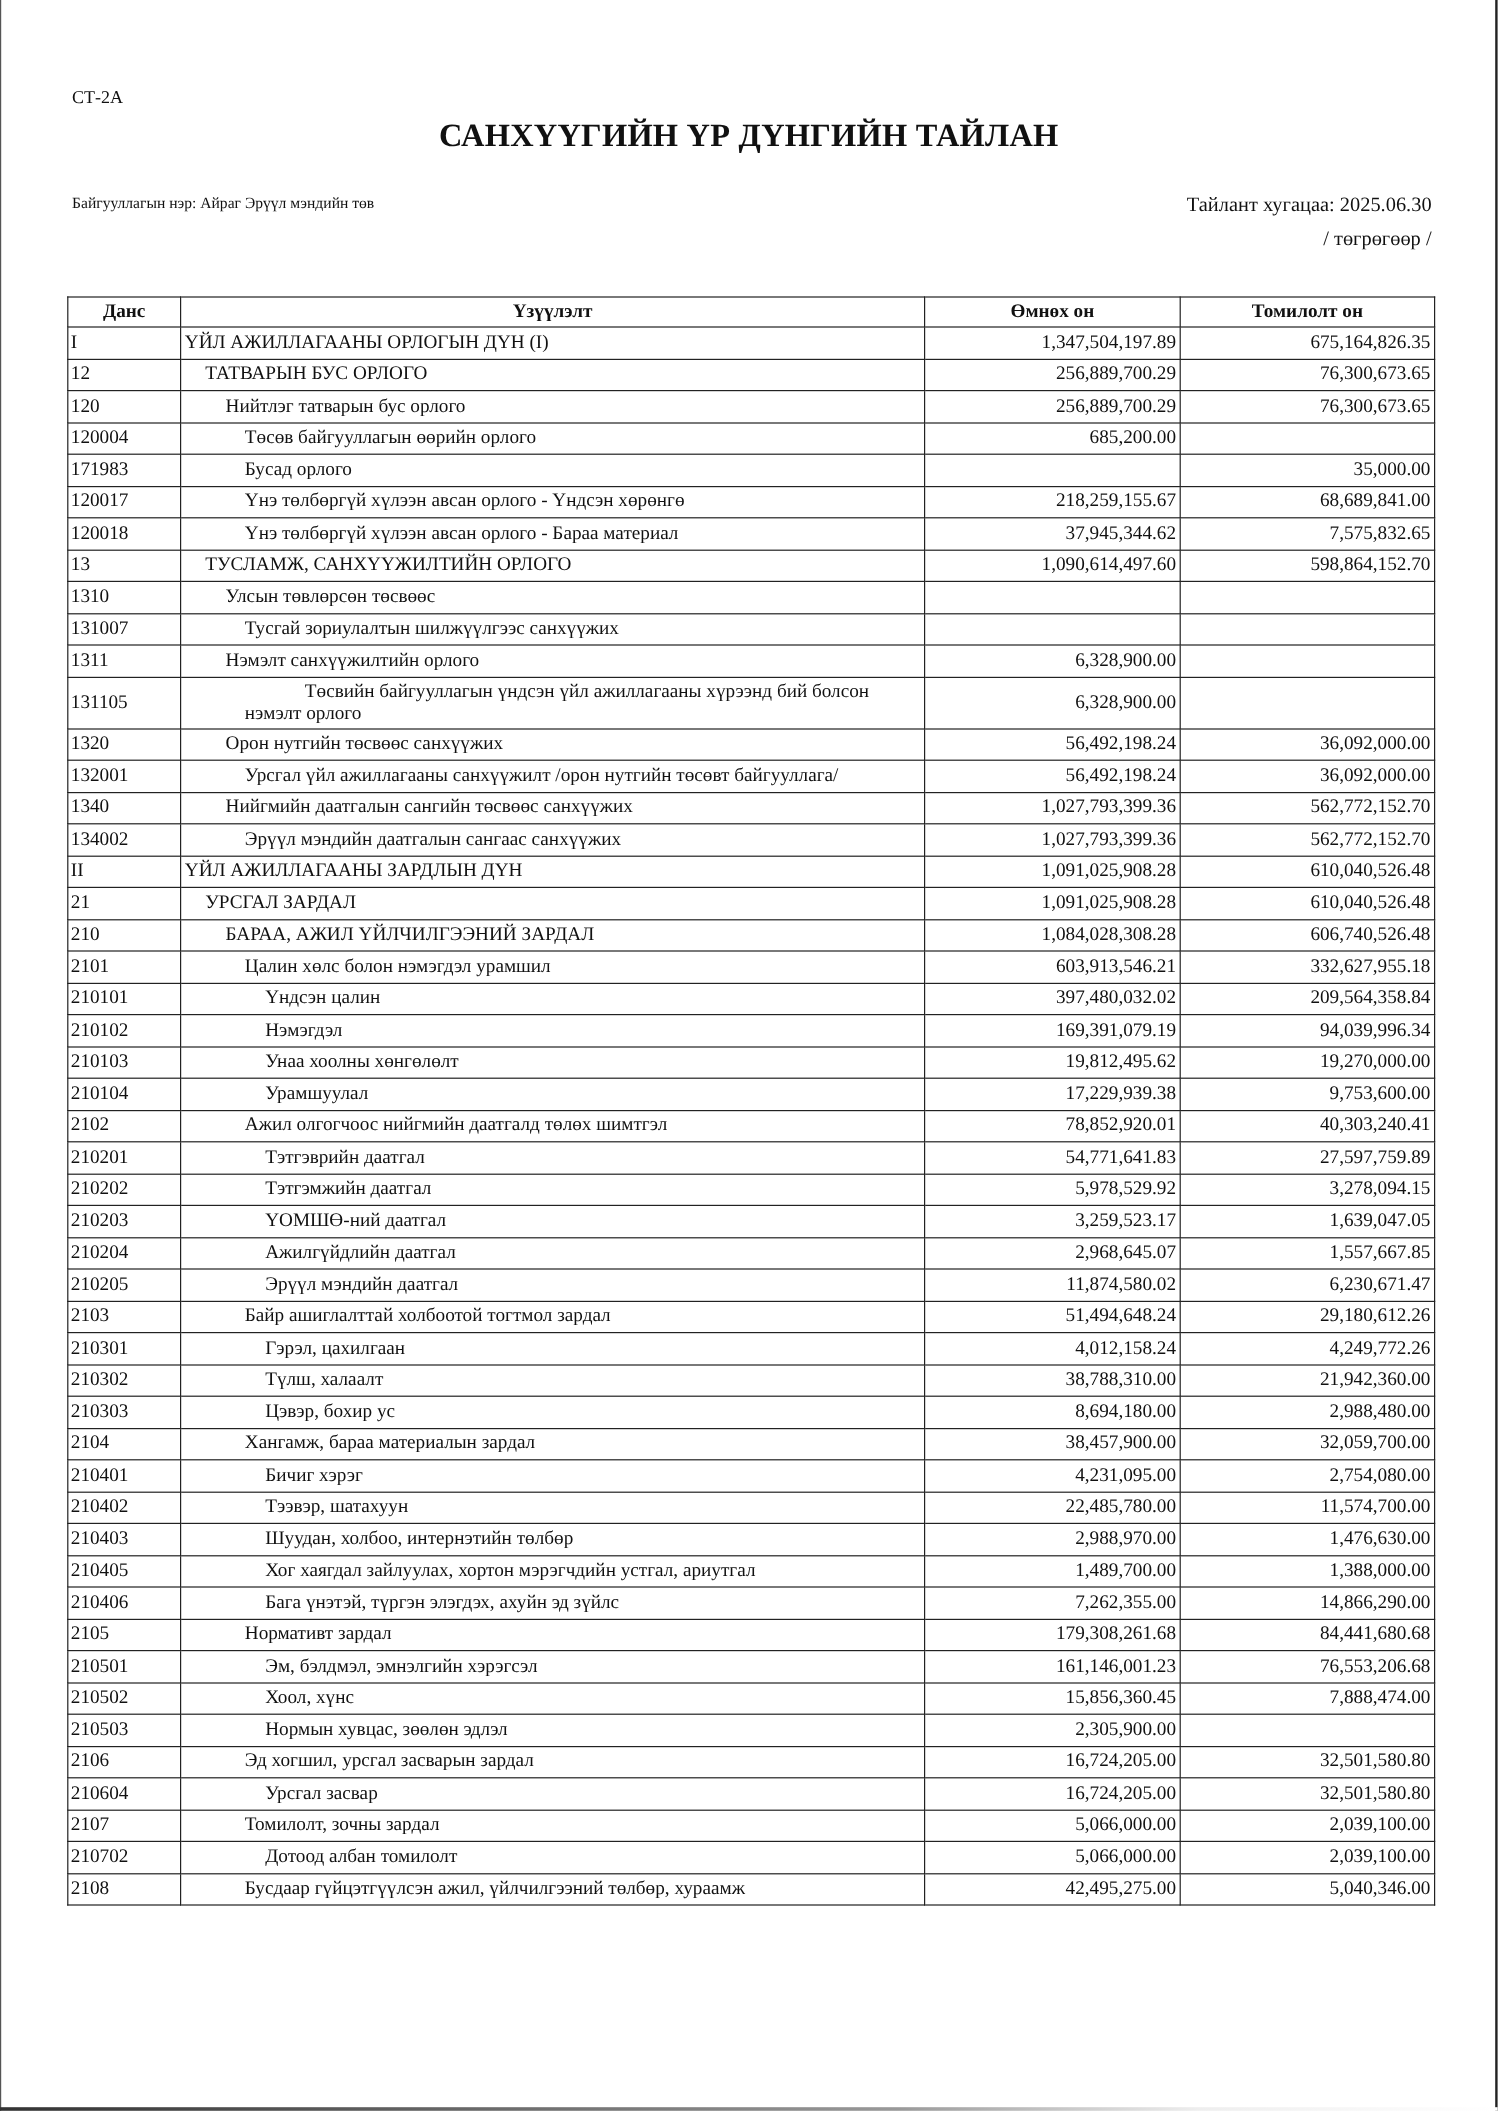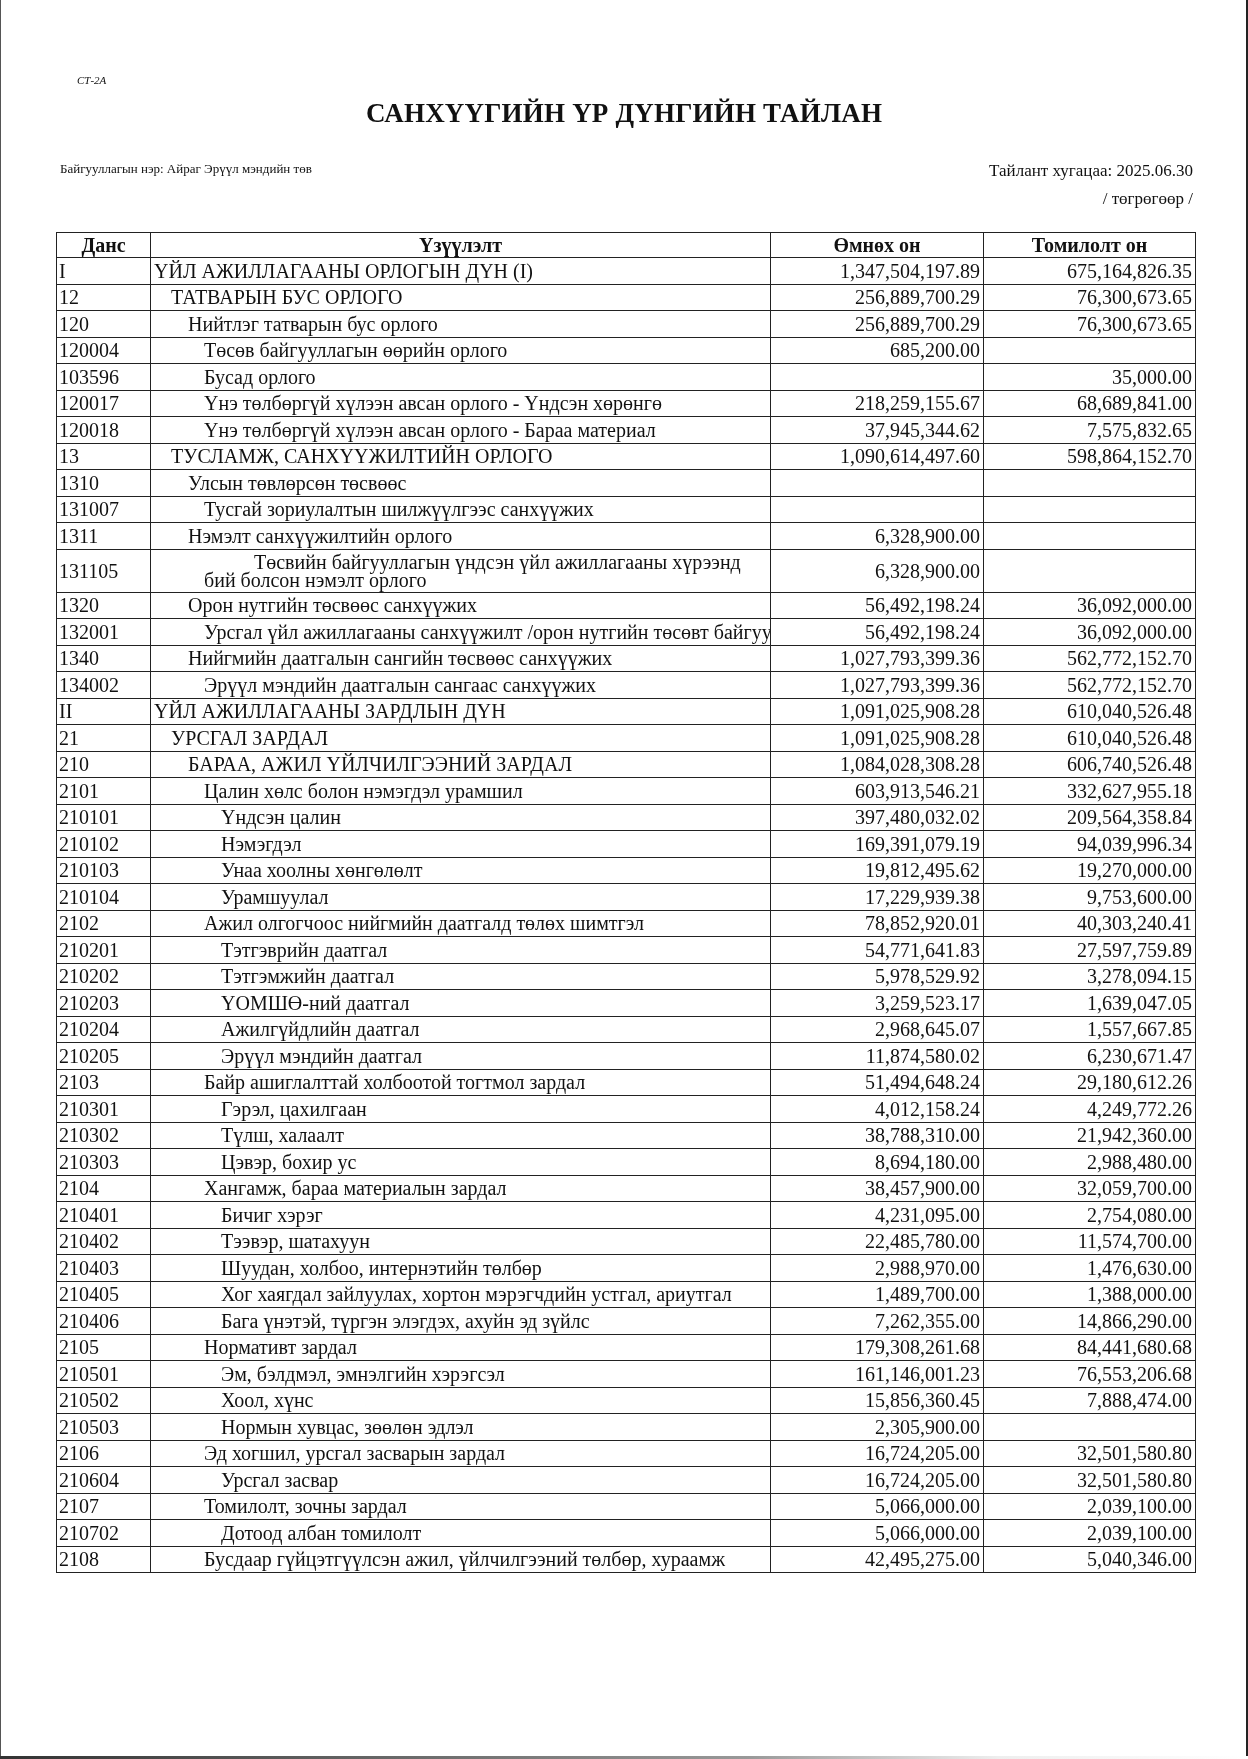--- a/index.html
+++ b/index.html
@@ -16,24 +16,23 @@
       overflow: hidden;
     }
     .page {
       position: absolute;
       left: 0; top: 0;
       width: 1248px;
       height: 1759px;
     }
     .form-code {
       position: absolute;
-      left: 77px;
+      left: 60px;
       top: 74px;
-      font-size: 11px;
-      font-style: italic;
+      font-size: 15px;
     }
     .title {
       position: absolute;
       left: 0;
       width: 1248px;
       top: 98px;
       text-align: center;
       font-weight: bold;
       font-size: 27px;
       letter-spacing: 0.2px;
@@ -54,24 +53,24 @@
     .unit {
       position: absolute;
       right: 55px;
       top: 189px;
       font-size: 17px;
       text-align: right;
     }
     table.report {
       position: absolute;
       left: 56px;
-      top: 232px;
+      top: 247px;
       width: 1139px;
       border-collapse: collapse;
-      font-size: 20px;
+      font-size: 16px;
       table-layout: fixed;
     }
     table.report th, table.report td {
       border: 1px solid #222;
       padding: 0 3px;
       height: 25.5px;
       line-height: 18px;
       vertical-align: middle;
       white-space: nowrap;
       overflow: hidden;
@@ -165,21 +164,21 @@
           <td class="num">256,889,700.29</td>
           <td class="num">76,300,673.65</td>
         </tr>
         <tr>
           <td class="code">120004</td>
           <td class="desc ind3">Төсөв байгууллагын өөрийн орлого</td>
           <td class="num">685,200.00</td>
           <td class="num"></td>
         </tr>
         <tr>
-          <td class="code">103596</td>
+          <td class="code">171983</td>
           <td class="desc ind3">Бусад орлого</td>
           <td class="num"></td>
           <td class="num">35,000.00</td>
         </tr>
         <tr>
           <td class="code">120017</td>
           <td class="desc ind3">Үнэ төлбөргүй хүлээн авсан орлого - Үндсэн хөрөнгө</td>
           <td class="num">218,259,155.67</td>
           <td class="num">68,689,841.00</td>
         </tr>

